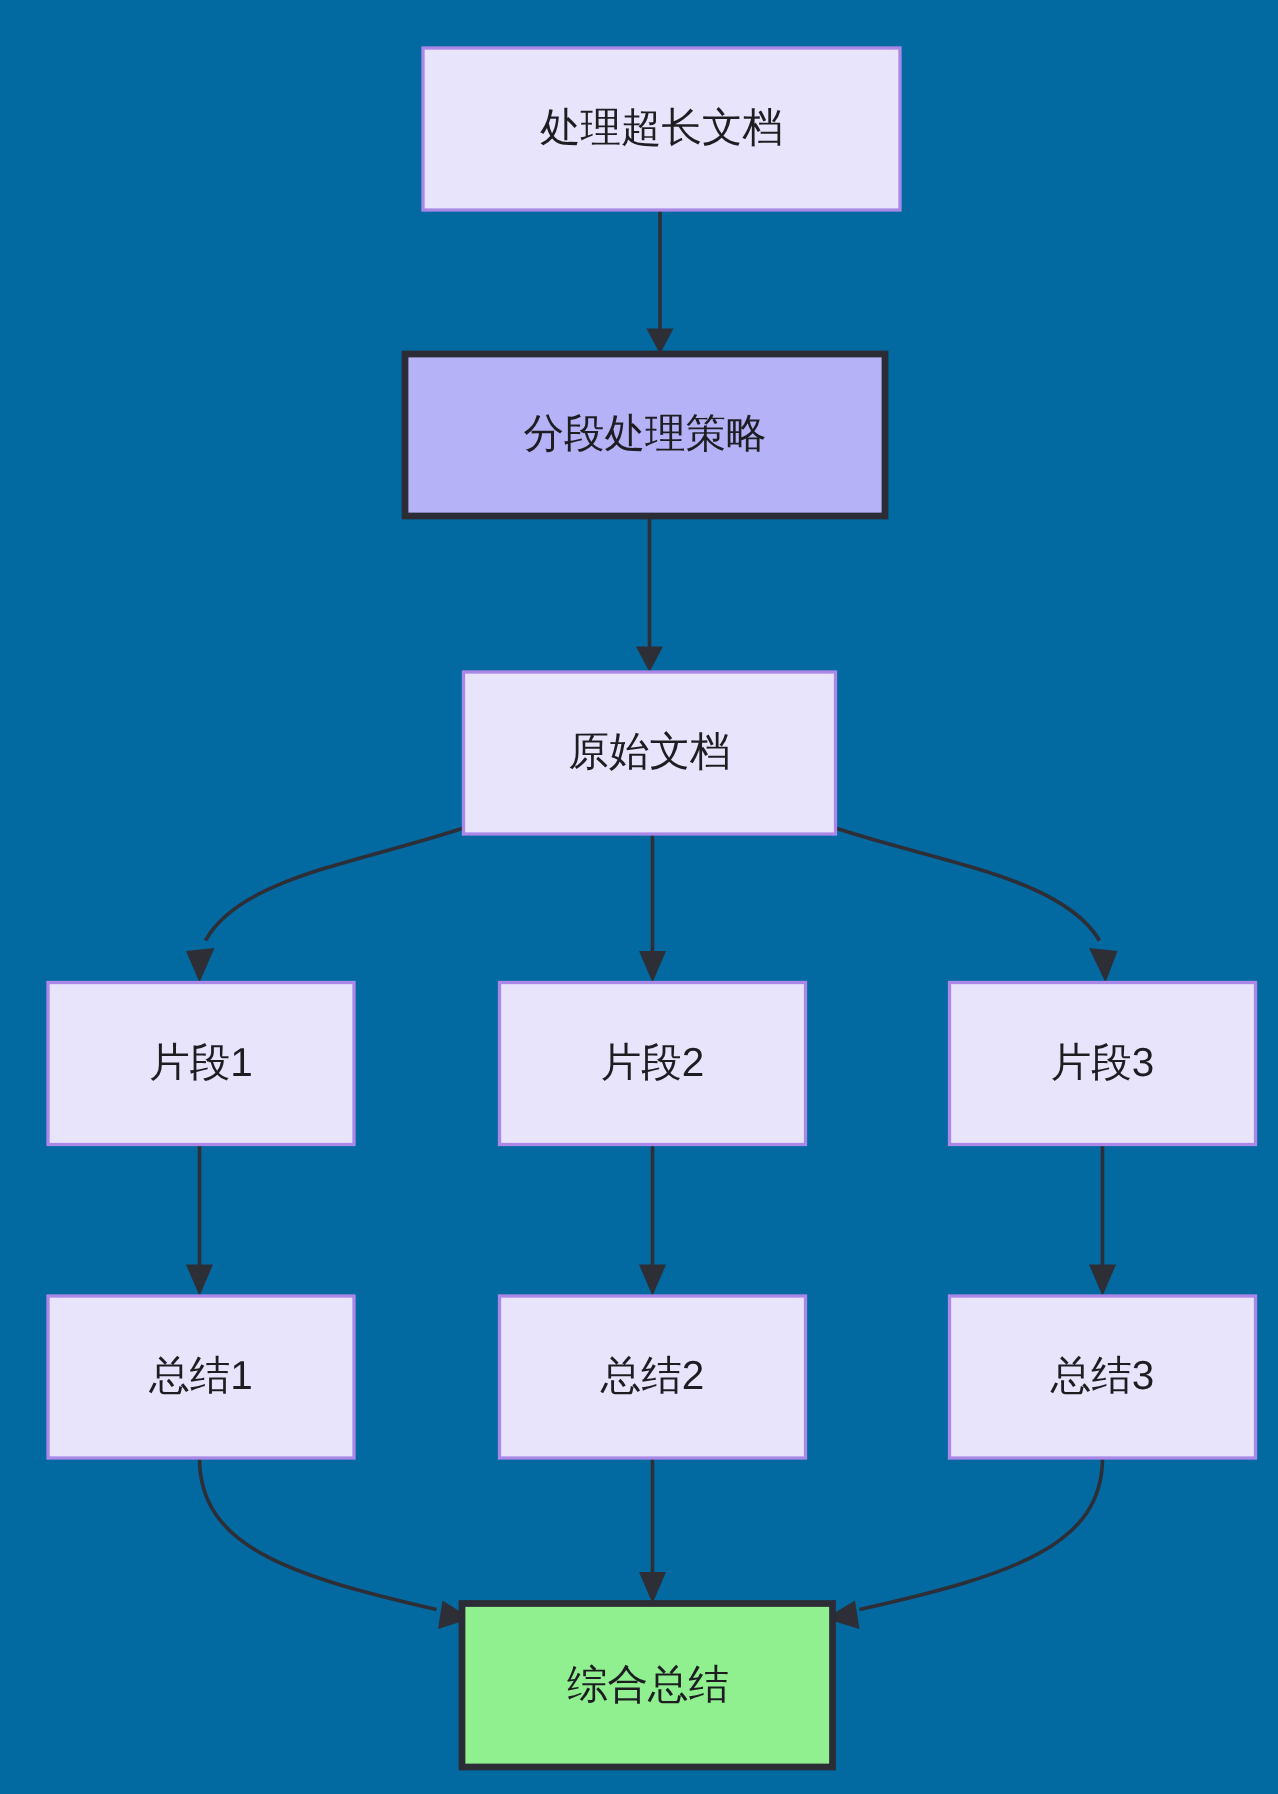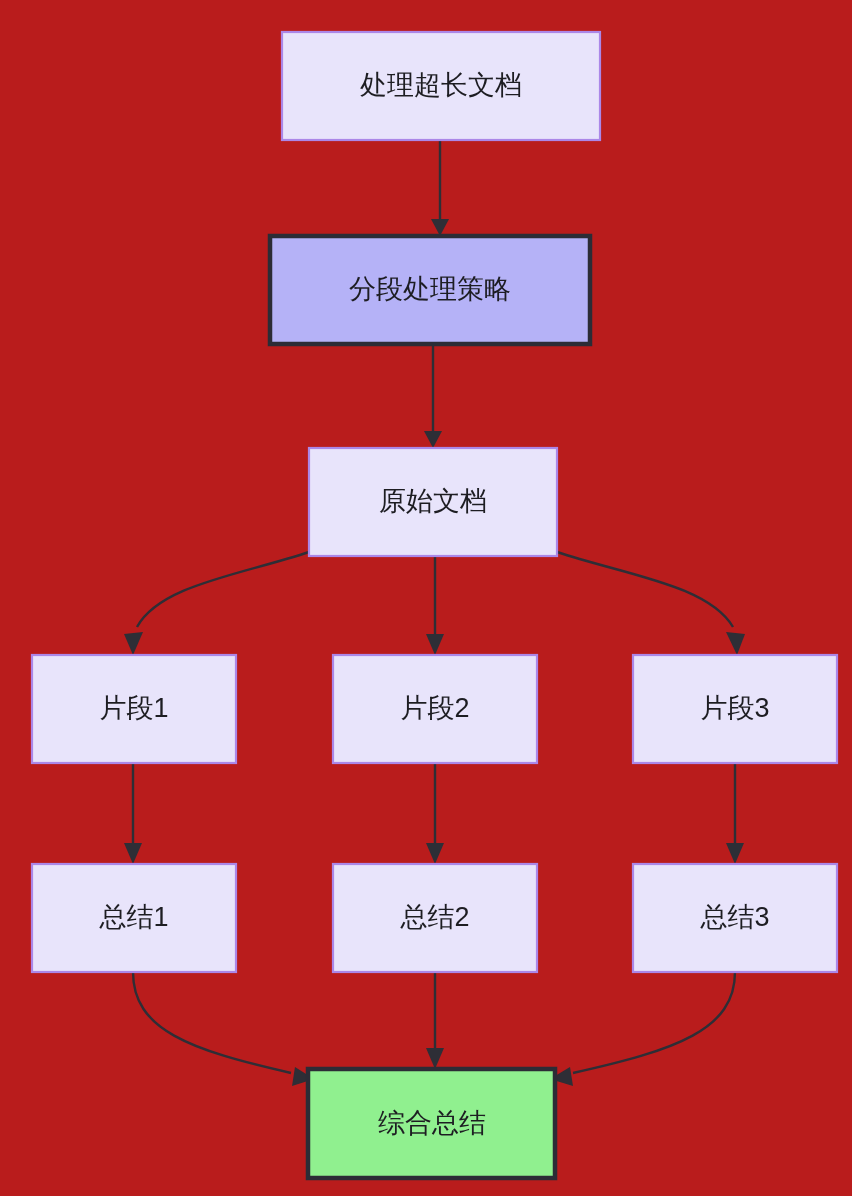--- a/index.html
+++ b/index.html
@@ -10,21 +10,21 @@
   body {
     width: 852px;
     height: 1196px;
     font-family: "Liberation Sans", "DejaVu Sans", sans-serif;
     overflow: hidden;
   }
   #flowchart-root {
     position: relative;
     width: 852px;
     height: 1196px;
-    background: #b91c1c;
+    background: #0369a1;
   }
   svg.diagram {
     display: block;
     width: 852px;
     height: 1196px;
   }
   .node-box {
     stroke-linejoin: miter;
   }
   .node-default {

